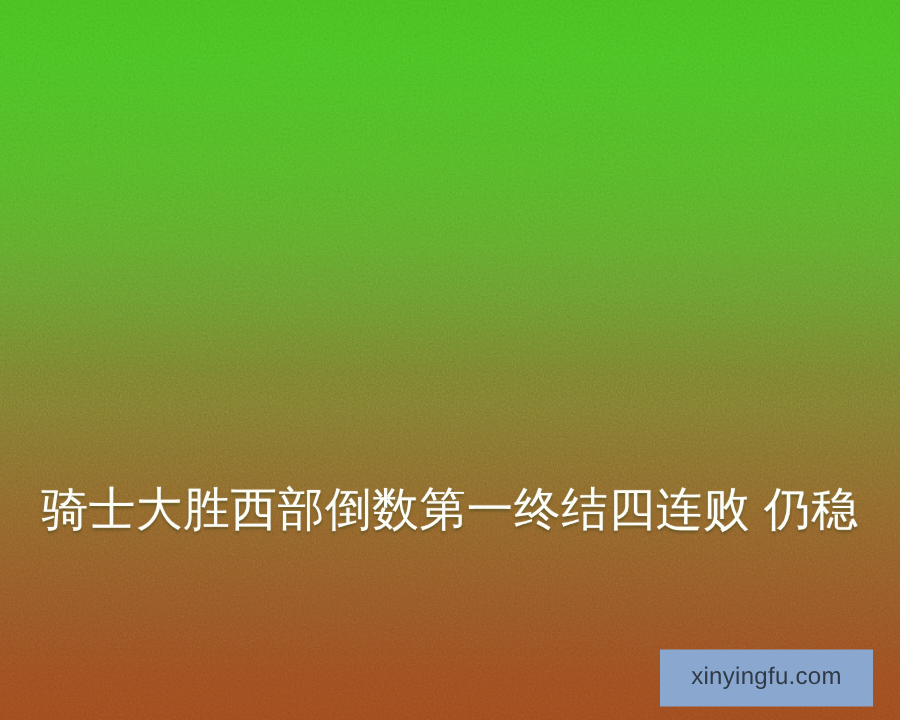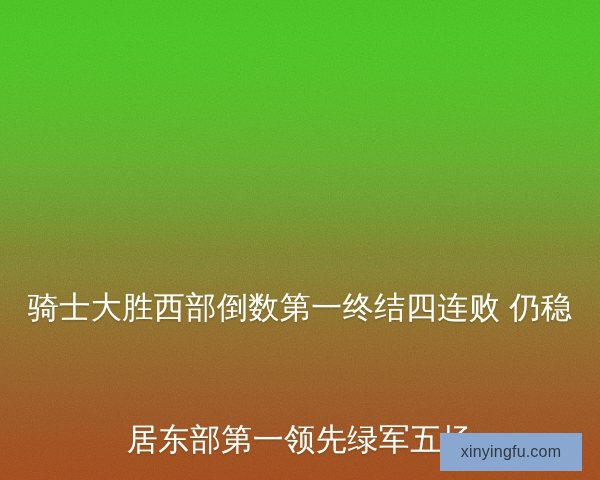--- a/index.html
+++ b/index.html
@@ -69,21 +69,21 @@
     line-height: 44px;
     letter-spacing: 0.5px;
     font-weight: 400;
     text-shadow:
       0 1px 2px rgba(30, 46, 8, 0.45),
       0 0 1px rgba(255, 255, 255, 0.55);
     white-space: pre-wrap;
     padding: 0 26px;
     box-sizing: border-box;
   }
-  .headline .line { display: block; }
+  .headline .line { display: block; margin-top: 32px; }
 
   
   .watermark {
     position: absolute;
     left: 440px;
     top: 433px;
     width: 142px;
     height: 38px;
     background: #8aa7cf;
     display: flex;

